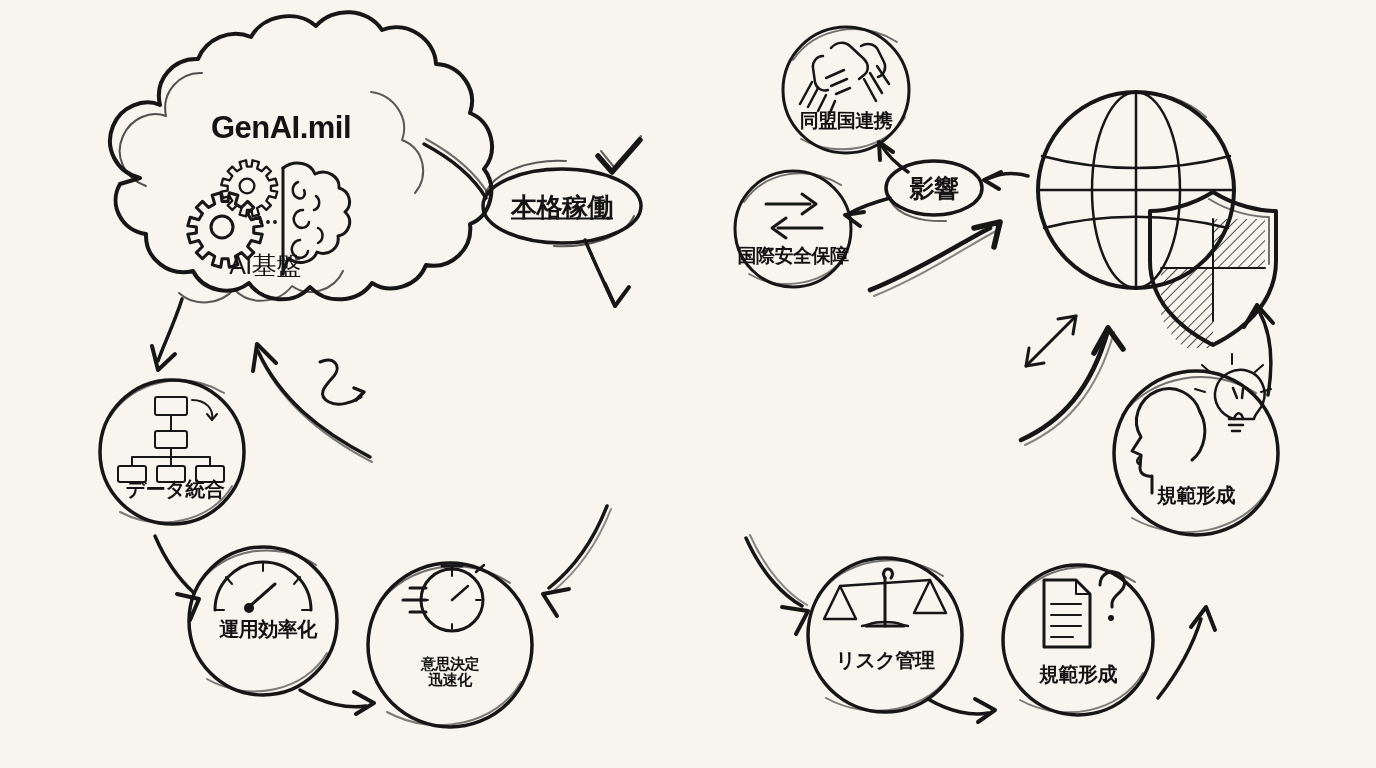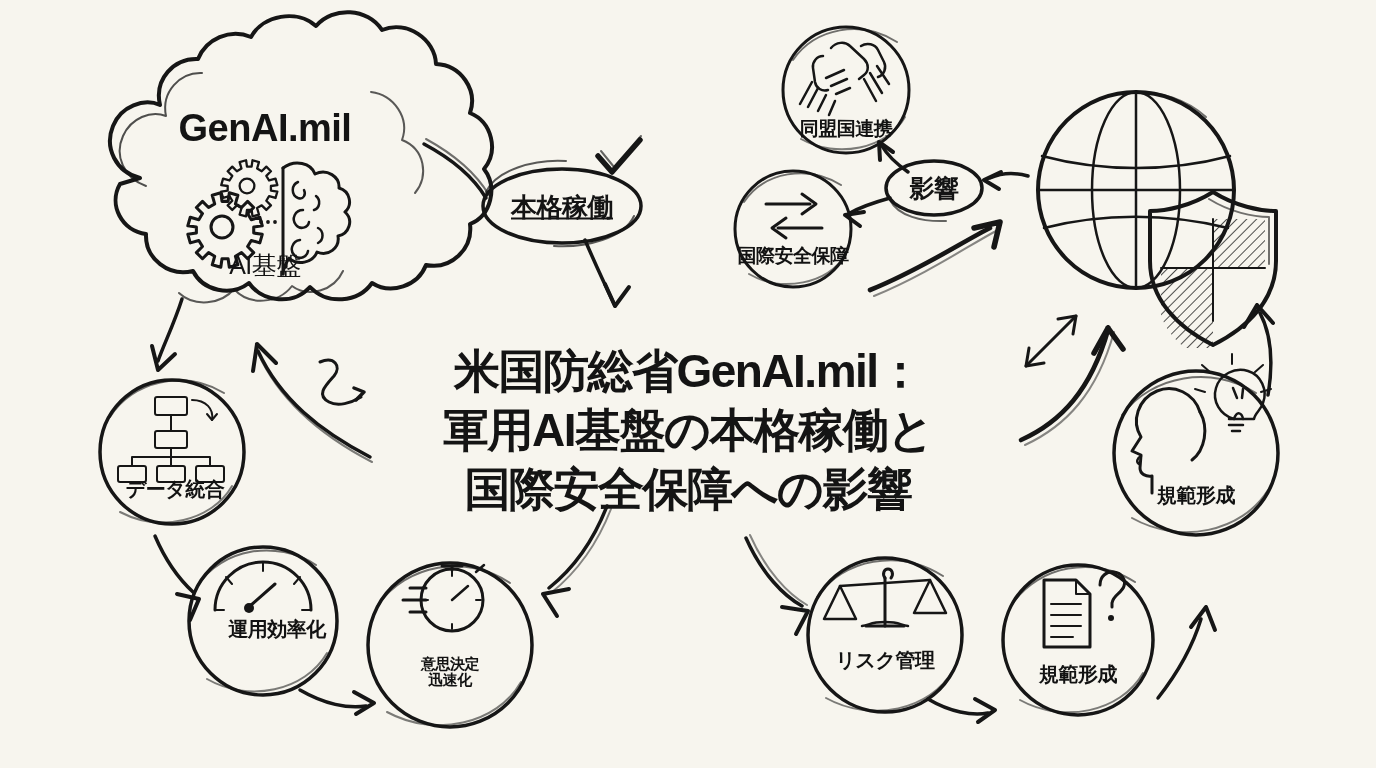--- a/index.html
+++ b/index.html
@@ -47,23 +47,24 @@
     line-height: 1.28;
     color: #141414;
     letter-spacing: -1.5px;
   }
   #headline .ln { display: block; white-space: nowrap; }
 
   .cloud-title {
     position: absolute;
     transform: translate(-50%, -50%);
     font-weight: 700;
-    font-size: 38px;
+    font-size: 31px;
     color: #141414;
     letter-spacing: -0.5px;
+    margin-left: 16px;
   }
   .cloud-sub {
     position: absolute;
     transform: translate(-50%, -50%);
     font-weight: 400;
     font-size: 25px;
     color: #141414;
     letter-spacing: -0.5px;
   }
   .pill-label {
@@ -402,36 +403,31 @@
   </svg>
 
   <div class="cloud-title" style="left:265px; top:128px;">GenAI.mil</div>
   <div class="cloud-sub" style="left:265px; top:265px;">AI基盤</div>
 
   <div class="pill-label" style="left:562px; top:207px;text-decoration:underline;">本格稼働</div>
 
   <div class="pill-label" style="left:934px; top:188px; font-size:25px;">影響</div>
 
 
-  <div id="headline">
-    <span class="ln">米国防総省GenAI.mil：</span>
-    <span class="ln">軍用AI基盤の本格稼働と</span>
-    <span class="ln">国際安全保障への影響</span>
-  </div>
 
   <div class="node-label circle-label-m" style="left:175px; top:491px;">データ統合</div>
 
-  <div class="node-label circle-label-m" style="left:277px; top:631px;">運用効率化</div>
+  <div class="node-label circle-label-m" style="left:268px; top:631px;">運用効率化</div>
 
   <div class="node-label circle-label-2l" style="left:450px; top:673px;">意思決定
 迅速化</div>
 
   <div class="node-label circle-label-m" style="left:885px; top:662px;">リスク管理</div>
 
   <div class="node-label circle-label-m" style="left:1078px; top:676px;">規範形成</div>
 
   <div class="node-label circle-label-m" style="left:1196px; top:497px;">規範形成</div>
 
-  <div class="node-label circle-label-s" style="left:846px; top:122px;margin-top:8px;">同盟国連携</div>
+  <div class="node-label circle-label-s" style="left:846px; top:122px;">同盟国連携</div>
 
   <div class="node-label circle-label-s" style="left:793px; top:257px;">国際安全保障</div>
 
 </div>
 
 </body></html>

